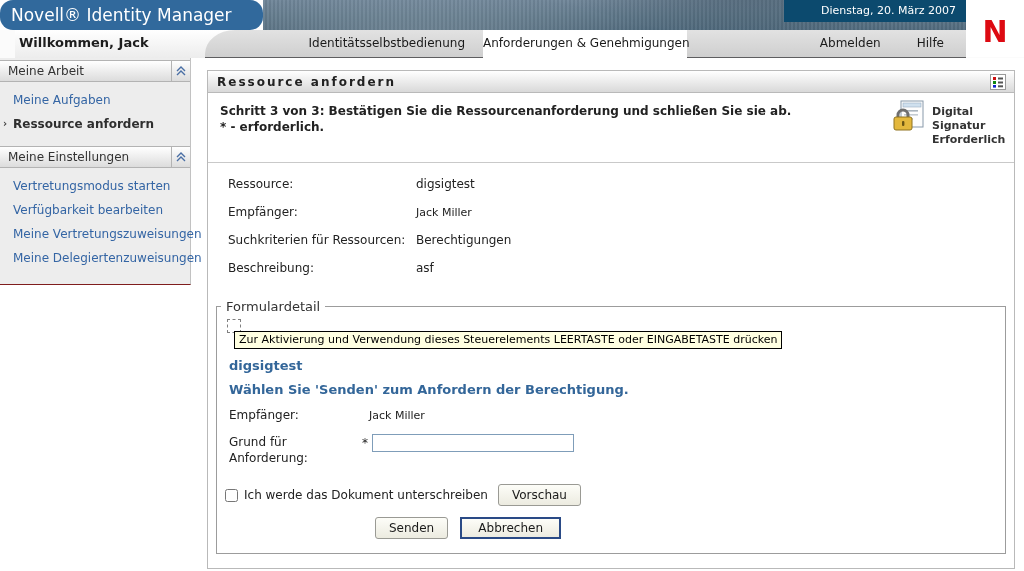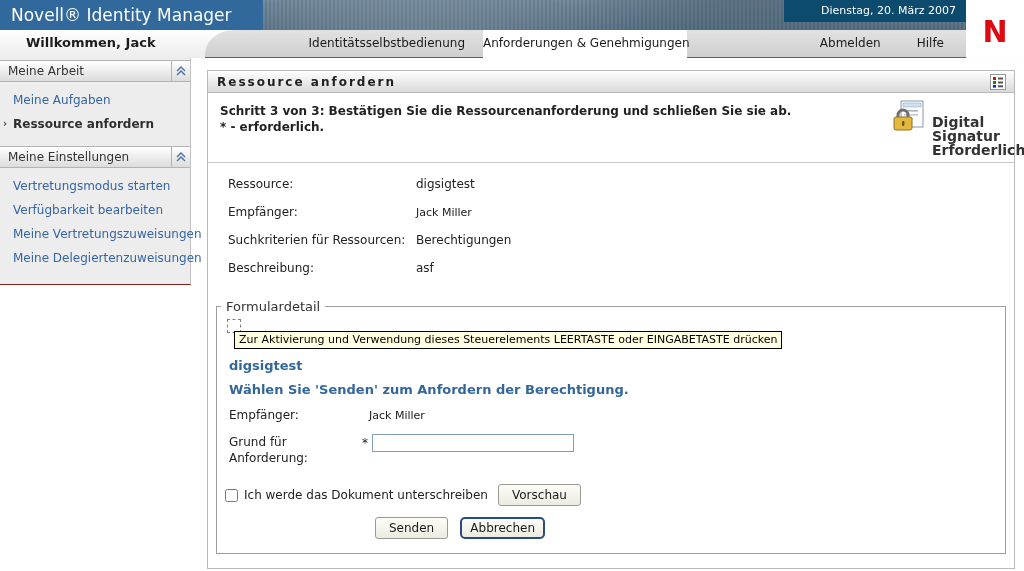--- a/index.html
+++ b/index.html
@@ -2,38 +2,38 @@
 <html><head>
 <meta charset="utf-8">
 <style>
   html,body{margin:0;padding:0;background:#fff;}
   #screen{position:relative;width:1024px;height:571px;background:#ffffff;overflow:hidden;
           font-family:"DejaVu Sans","Liberation Sans",sans-serif;color:#222;}
 
   
   .banner{position:absolute;left:0;top:0;width:1024px;height:30px;}
   .banner-left{position:absolute;left:0;top:0;width:263px;height:30px;background:#31699c;
-               color:#fff;font-size:17px;line-height:30px;padding-left:11px;box-sizing:border-box;white-space:nowrap;}
+               color:#fff;font-size:17px;line-height:30px;padding-left:11px;box-sizing:border-box;white-space:nowrap;border-radius:13px;}
   .banner-texture{position:absolute;left:263px;top:0;right:0;height:30px;
       background:
         radial-gradient(ellipse 420px 90px at 20% 160%, rgba(255,255,255,.22), transparent 60%),
         radial-gradient(ellipse 300px 70px at 65% -40%, rgba(20,40,55,.35), transparent 65%),
         repeating-linear-gradient(90deg, rgba(255,255,255,.05) 0 2px, rgba(0,0,0,.05) 2px 4px),
         linear-gradient(180deg,#71879a 0%,#5e7789 55%,#506a7d 100%);}
   .date-bar{position:absolute;top:0;right:58px;width:182px;height:22px;background:#0c4a6e;
             color:#fff;font-size:11px;line-height:22px;text-align:right;padding-right:10px;box-sizing:border-box;}
   .logo-box{position:absolute;top:0;right:0;width:58px;height:57px;background:#fff;z-index:5;
             display:flex;align-items:center;justify-content:center;}
   .logo-n{color:#dd0a12;font-size:30px;font-weight:bold;line-height:1;margin-top:6px;}
 
   
   .navrow{position:absolute;left:0;top:30px;width:1024px;height:28px;background:#fbfbfb;}
-  .welcome{position:absolute;left:0;top:0;width:250px;height:28px;
+  .welcome{position:absolute;left:15px;top:0;width:250px;height:28px;
            background:linear-gradient(180deg,#ffffff,#ececec);
-           font-size:13px;font-weight:bold;color:#1d1d1d;line-height:26px;padding-left:26px;box-sizing:border-box;}
+           font-size:13px;font-weight:bold;color:#1d1d1d;line-height:26px;padding-left:4px;box-sizing:border-box;}
   .tabstrip{position:absolute;left:205px;top:0;right:58px;height:27px;
             background:linear-gradient(180deg,#e2e2e2,#cfcfcf);
             border-bottom:1px solid #5e5e60;border-top-left-radius:30px 24px;
             display:flex;align-items:center;font-size:12px;color:#1a1a1a;}
   .tab{height:27px;line-height:27px;text-align:right;white-space:nowrap;cursor:pointer;}
   .tab-inactive{width:190px;margin-left:70px;}
   .tab-active{width:204px;margin-left:18px;background:#ffffff;position:relative;z-index:2;height:28px;}
   .nav-link{margin-left:auto;cursor:pointer;}
   .nav-link.help{margin-left:36px;margin-right:22px;}
 
@@ -53,21 +53,21 @@
 
   
   .panel{position:absolute;left:207px;top:70px;width:806px;background:#fff;border:1px solid #b9b9b9;}
   .panel-titlebar{height:21px;background:linear-gradient(180deg,#ffffff,#d9d9d9);
                   border-bottom:1px solid #b9b9b9;display:flex;align-items:center;}
   .panel-title{font-size:12px;font-weight:bold;letter-spacing:2px;color:#222;padding-left:9px;flex:1;}
   .grid-btn{width:16px;height:16px;margin-right:8px;cursor:pointer;display:flex;}
   .panel-header{position:relative;border-bottom:1px solid #c9c9c9;padding:10px 12px 9px 12px;height:70px;box-sizing:border-box;font-weight:bold;}
   .step-line{font-size:12px;color:#222;line-height:16px;}
   .digsig{position:absolute;right:10px;top:6px;display:flex;align-items:flex-start;z-index:3;background:transparent;}
-  .digsig-label{font-size:14px;color:#333;line-height:14px;width:72px;margin-left:6px;margin-top:16px;}
+  .digsig-label{font-size:11px;color:#333;line-height:14px;width:72px;margin-left:6px;margin-top:6px;}
 
   .summary{padding:14px 0 4px 20px;}
   .sum-row{margin-bottom:13px;font-size:12px;line-height:15px;}
   .sum-label{display:inline-block;width:188px;vertical-align:top;}
   .sum-row:nth-child(2) .sum-value{font-size:11px;}
 
   fieldset.formdetail{margin:6px 8px 14px 8px;border:1px solid #9c9c9c;padding:0 0 2px 0;}
   fieldset.formdetail legend{font-size:13px;color:#333;margin-left:4px;padding:0 5px;}
   .focus-wrap{position:relative;height:40px;margin-top:2px;}
   .focus-square{position:absolute;left:10px;top:3px;width:12px;height:12px;border:1px dashed #808080;}
@@ -80,21 +80,21 @@
   .frm-value-small{font-size:11px;}
   .req-star{display:inline-block;width:10px;color:#222;}
   .reason-input{width:196px;height:16px;border:1px solid #7f9db9;font-size:12px;padding:0 2px;vertical-align:middle;}
   .check-row{margin:18px 0 0 8px;font-size:12px;display:flex;align-items:center;}
   .check-row input{width:13px;height:13px;margin:0 6px 0 0;}
   .btn{font-family:"DejaVu Sans","Liberation Sans",sans-serif;font-size:12px;color:#1a1a1a;
        background:linear-gradient(180deg,#fdfdf8,#ecebe0);border:1px solid #9a9a94;border-radius:3px;
        padding:3px 13px;cursor:pointer;margin-left:48px;}
   .btn.preview{margin-left:10px;}
   .btn-row{margin:11px 0 12px 110px;}
-  .btn.default{border:2px solid #2a4a86;border-radius:5px;margin-left:7px;padding:2px 8px;}
+  .btn.default{border:2px solid #2a4a86;border-radius:0;margin-left:7px;padding:2px 16px;}
 
   svg{display:block;}
 </style>
 </head>
 <body>
 
 <div id="screen">
 
   <div class="banner">
     <div class="banner-left">Novell® Identity Manager</div>

